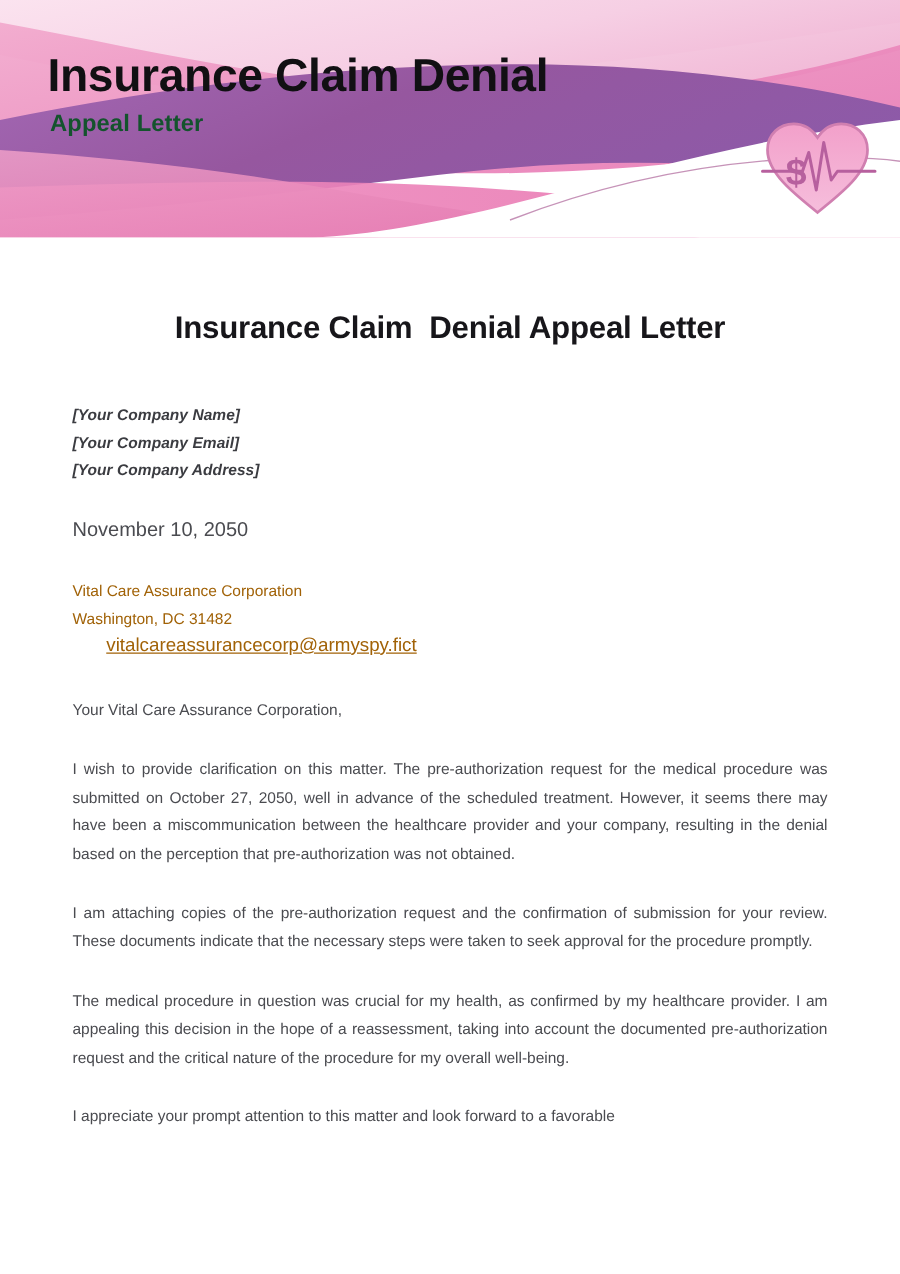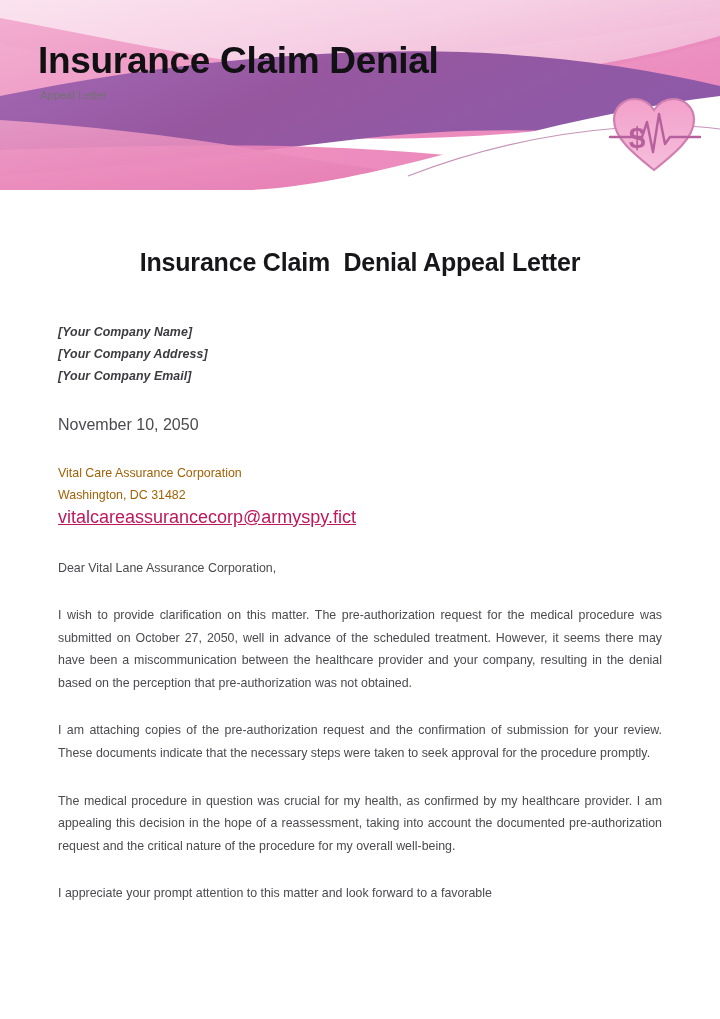--- a/index.html
+++ b/index.html
@@ -49,23 +49,23 @@
     font-size: 37px;
     font-weight: bold;
     color: #111013;
     letter-spacing: -0.3px;
     line-height: 1.05;
     margin: 0;
     white-space: nowrap;
     font-family: "Liberation Sans", sans-serif;
   }
   .header-subtitle {
-    font-size: 11px;
-    font-weight: normal;
-    color: #737373;
+    font-size: 19px;
+    font-weight: bold;
+    color: #14532d;
     margin: 8px 0 0 2px;
     letter-spacing: 0.1px;
     font-family: "Liberation Sans", sans-serif;
   }
   .heart-logo {
     position: absolute;
     right: 18px;
     top: 92px;
     width: 96px;
     height: 84px;
@@ -111,26 +111,27 @@
 
   .recipient-block {
     margin-top: 27px;
   }
   .recipient-line {
     font-size: 12.4px;
     color: #a16207;
     line-height: 22px;
   }
   .email-link {
-    font-size: 18px;
-    color: #be185d;
+    font-size: 15px;
+    color: #a16207;
     text-decoration: underline;
     line-height: 22px;
     display: inline-block;
     cursor: pointer;
+    margin-left: 27px;
   }
 
   .salutation {
     margin-top: 30px;
     font-size: 12.4px;
     color: #4a4b50;
     line-height: 21px;
   }
 
   .para {
@@ -221,33 +222,33 @@
       <text x="31" y="56" font-family="'Liberation Sans', sans-serif" font-size="30" font-weight="bold" fill="#b7609e" text-anchor="middle">$</text>
     </svg>
   </div>
 
   <div class="doc-body">
 
     <div class="doc-title">Insurance Claim  Denial Appeal Letter</div>
 
     <div class="sender-block">
       <div class="sender-line">[Your Company Name]</div>
+      <div class="sender-line">[Your Company Email]</div>
       <div class="sender-line">[Your Company Address]</div>
-      <div class="sender-line">[Your Company Email]</div>
     </div>
 
     <div class="date-line">November 10, 2050</div>
 
     <div class="recipient-block">
       <div class="recipient-line">Vital Care Assurance Corporation</div>
       <div class="recipient-line">Washington, DC 31482</div>
       <div><a class="email-link" href="#">vitalcareassurancecorp@armyspy.fict</a></div>
     </div>
 
-    <div class="salutation">Dear Vital Lane Assurance Corporation,</div>
+    <div class="salutation">Your Vital Care Assurance Corporation,</div>
 
     <div class="para">I wish to provide clarification on this matter. The pre-authorization request for the medical procedure was submitted on October 27, 2050, well in advance of the scheduled treatment. However, it seems there may have been a miscommunication between the healthcare provider and your company, resulting in the denial based on the perception that pre-authorization was not obtained.</div>
     <div class="para">I am attaching copies of the pre-authorization request and the confirmation of submission for your review. These documents indicate that the necessary steps were taken to seek approval for the procedure promptly.</div>
     <div class="para">The medical procedure in question was crucial for my health, as confirmed by my healthcare provider. I am appealing this decision in the hope of a reassessment, taking into account the documented pre-authorization request and the critical nature of the procedure for my overall well-being.</div>
     <div class="para cut">I appreciate your prompt attention to this matter and look forward to a favorable</div>
 
   </div>
 </div>
 
 </body></html>

